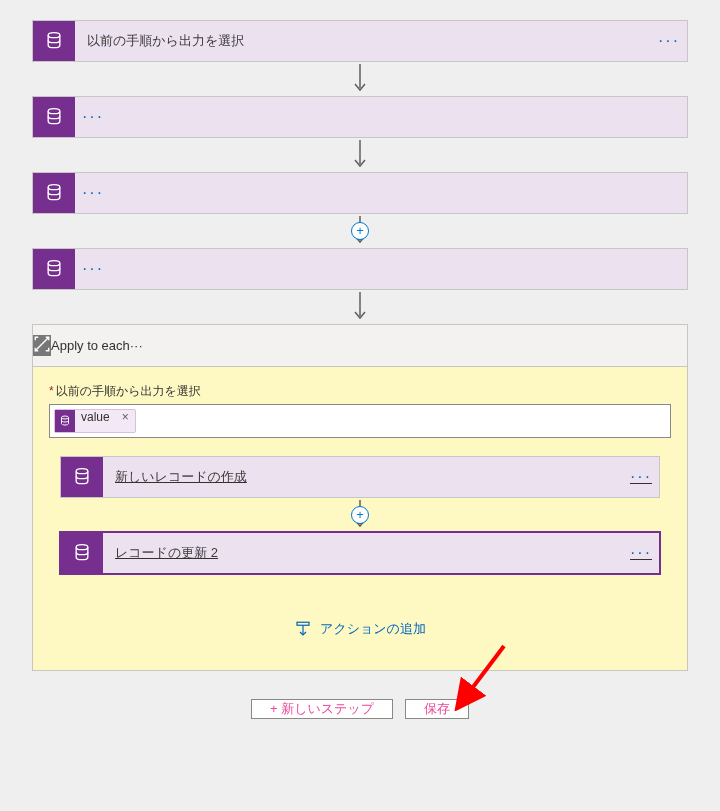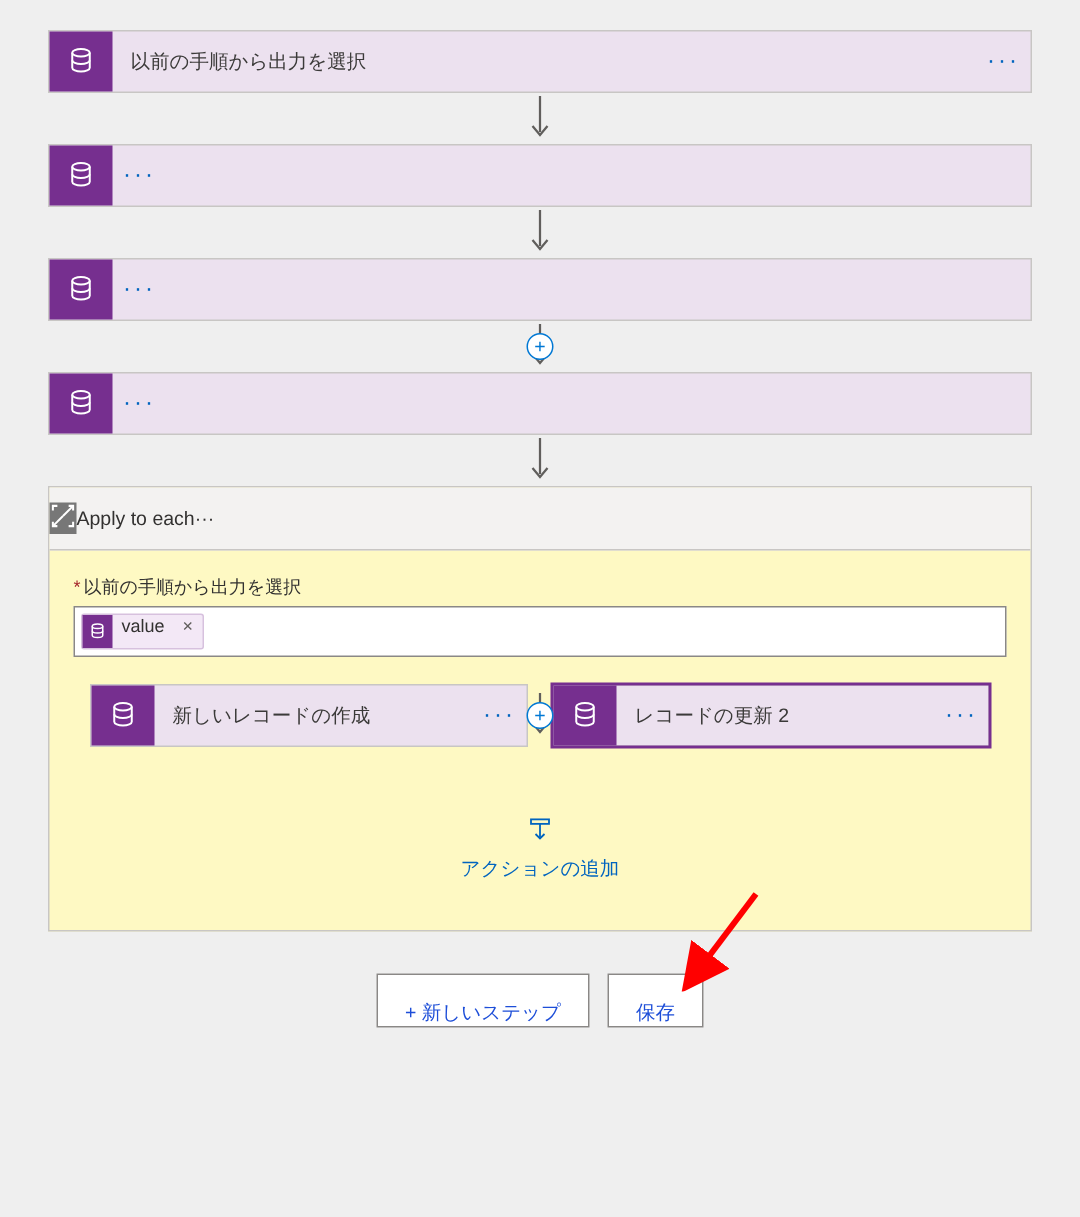--- a/index.html
+++ b/index.html
@@ -147,59 +147,58 @@
   }
 
   .add-action {
     margin-top: 46px;
     display: inline-flex;
     align-items: center;
     gap: 8px;
     color: #0064bf;
     font-size: 13px;
     cursor: pointer;
-    flex-direction: column;
   }
   .add-action svg { flex: 0 0 auto; }
 
   
   .footer {
     margin-top: 28px;
     display: flex;
     gap: 12px;
     align-items: center;
     justify-content: center;
     width: 100%;
     position: relative;
   }
   .btn {
     background: #fff;
     border: 1px solid #8a8886;
-    height: 36px;
+    height: 20px;
     padding: 0 18px;
     font-size: 13px;
     cursor: pointer;
-    color: #1d4ed8;
+    color: #ec4899;
     display: inline-flex;
-    align-items: flex-end;
+    align-items: flex-start;
   }
 
   
   .red-pointer {
     position: absolute;
     left: 420px;
     top: -58px;
     pointer-events: none;
   }
 
   
   .db-icon { width: 20px; height: 20px; }
   .loop-icon { width: 18px; height: 18px; }
 
-  .inner-cards { width: 100%; max-width: 600px; display:flex; flex-direction:row; align-items:center;}
+  .inner-cards { width: 100%; max-width: 600px; display:flex; flex-direction:column; align-items:center;text-decoration:underline;}
 
 </style>
 </head>
 <body>
 
 <div class="canvas">
 
   <div class="card card-lavender">
     <div class="icon-box purple">
       <svg class="db-icon" viewBox="0 0 24 24" fill="none" stroke="#fff" stroke-width="1.6">

